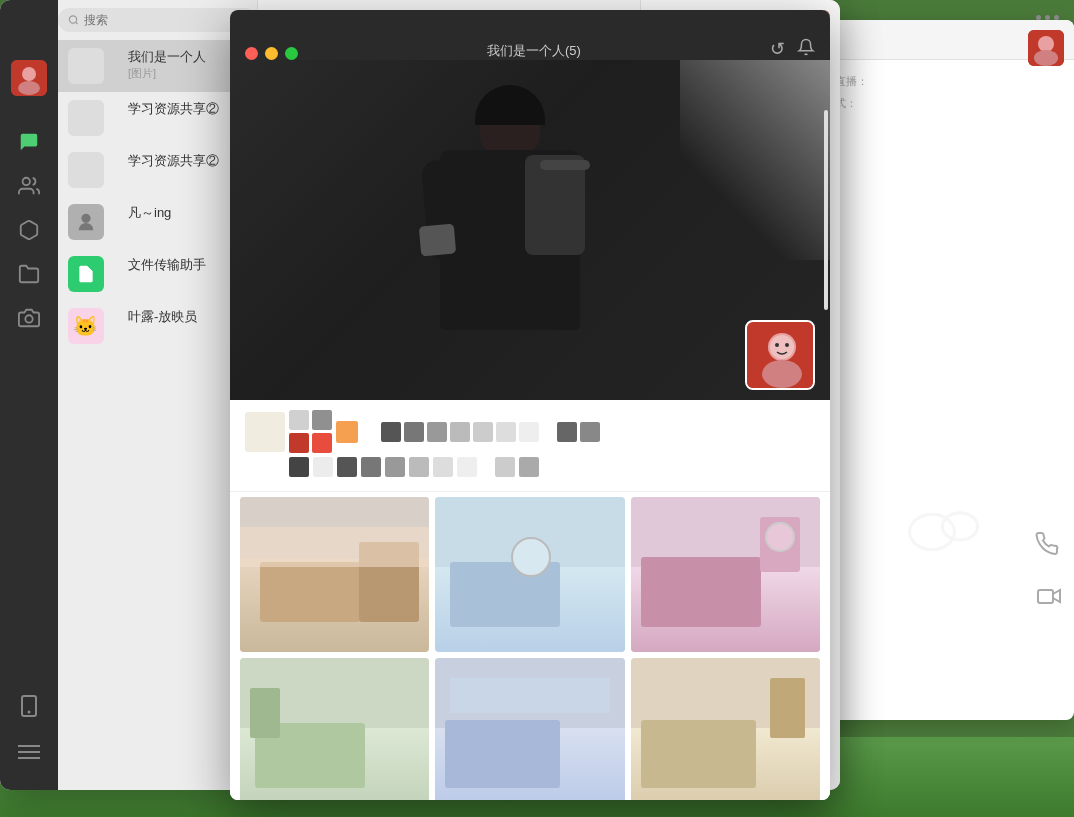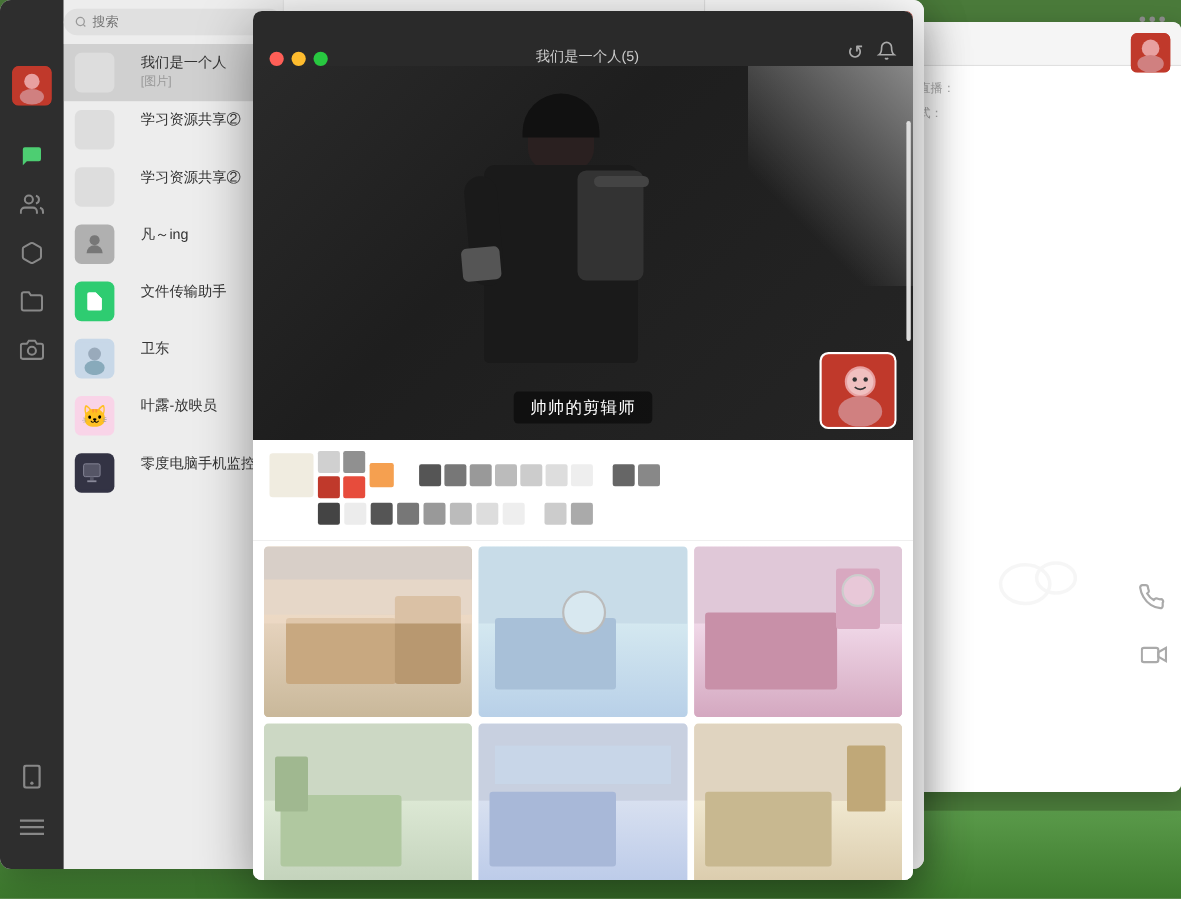--- a/index.html
+++ b/index.html
@@ -614,56 +614,31 @@
           <svg width="20" height="20" viewBox="0 0 24 24" fill="white">
             <path d="M13 2H6a2 2 0 0 0-2 2v16a2 2 0 0 0 2 2h12a2 2 0 0 0 2-2V9z"></path>
             <polyline points="13,2 13,9 20,9"></polyline>
           </svg>
         </div>
         <div class="chat-info">
           <div class="chat-name">文件传输助手</div>
         </div>
       </div>
 
-      <div class="chat-item">
-        <div class="chat-avatar" style="background:#c8d8e8;display:flex;align-items:center;justify-content:center;overflow:hidden;">
-          <svg width="30" height="30" viewBox="0 0 36 36">
-            <rect width="36" height="36" fill="#c8d8e8"></rect>
-            <circle cx="18" cy="13" r="7" fill="#9ab"></circle>
-            <ellipse cx="18" cy="28" rx="11" ry="8" fill="#8ab"></ellipse>
-          </svg>
-        </div>
-        <div class="chat-info">
-          <div class="chat-name">卫东</div>
-        </div>
-      </div>
 
 
       <div class="chat-item">
         <div class="chat-avatar" style="background:#f9d4e8;display:flex;align-items:center;justify-content:center;font-size:20px;">
           🐱
         </div>
         <div class="chat-info">
           <div class="chat-name">叶露-放映员</div>
         </div>
       </div>
 
-      <div class="chat-item">
-        <div class="chat-avatar" style="background:#334;display:flex;align-items:center;justify-content:center;overflow:hidden;">
-          <svg width="30" height="30" viewBox="0 0 36 36">
-            <rect width="36" height="36" fill="#334"></rect>
-            <rect x="6" y="8" width="18" height="14" rx="2" fill="#556" stroke="#889" stroke-width="1"></rect>
-            <rect x="13" y="22" width="4" height="4" fill="#556"></rect>
-            <rect x="10" y="26" width="10" height="2" fill="#889"></rect>
-          </svg>
-        </div>
-        <div class="chat-info">
-          <div class="chat-name">零度电脑手机监控</div>
-        </div>
-      </div>
 
     </div>
   </div>
 
   <div class="chat-content">
     
   </div>
 
   <div class="right-panel">
     <div class="right-panel-text">
@@ -746,21 +721,20 @@
         <div style="position:absolute;top:80px;left:50px;width:140px;height:180px;background:#1a1a1a;border-radius:10px 10px 5px 5px;"></div>
 
         <div style="position:absolute;top:85px;right:25px;width:60px;height:100px;background:#333;border-radius:8px;"></div>
         <div style="position:absolute;top:90px;right:20px;width:50px;height:10px;background:#444;border-radius:5px;"></div>
 
         <div style="position:absolute;top:90px;left:35px;width:30px;height:100px;background:#1a1a1a;border-radius:15px;transform:rotate(-5deg);"></div>
 
         <div style="position:absolute;top:155px;left:30px;width:35px;height:30px;background:#555;border-radius:5px;transform:rotate(-5deg);"></div>
       </div>
 
-      <div class="video-subtitle" style="font-size:15px;font-weight:500;letter-spacing:1px;">帅帅的剪辑师</div>
 
       <div class="video-avatar">
         <svg width="70" height="70" viewBox="0 0 70 70">
           <rect width="70" height="70" fill="#c0392b" rx="8"></rect>
           <circle cx="35" cy="25" r="14" fill="#e8a0a0"></circle>
           <ellipse cx="35" cy="52" rx="20" ry="14" fill="#d08080"></ellipse>
 
           <circle cx="35" cy="25" r="12" fill="#f0c0c0"></circle>
           <circle cx="30" cy="23" r="2" fill="#333"></circle>
           <circle cx="40" cy="23" r="2" fill="#333"></circle>

